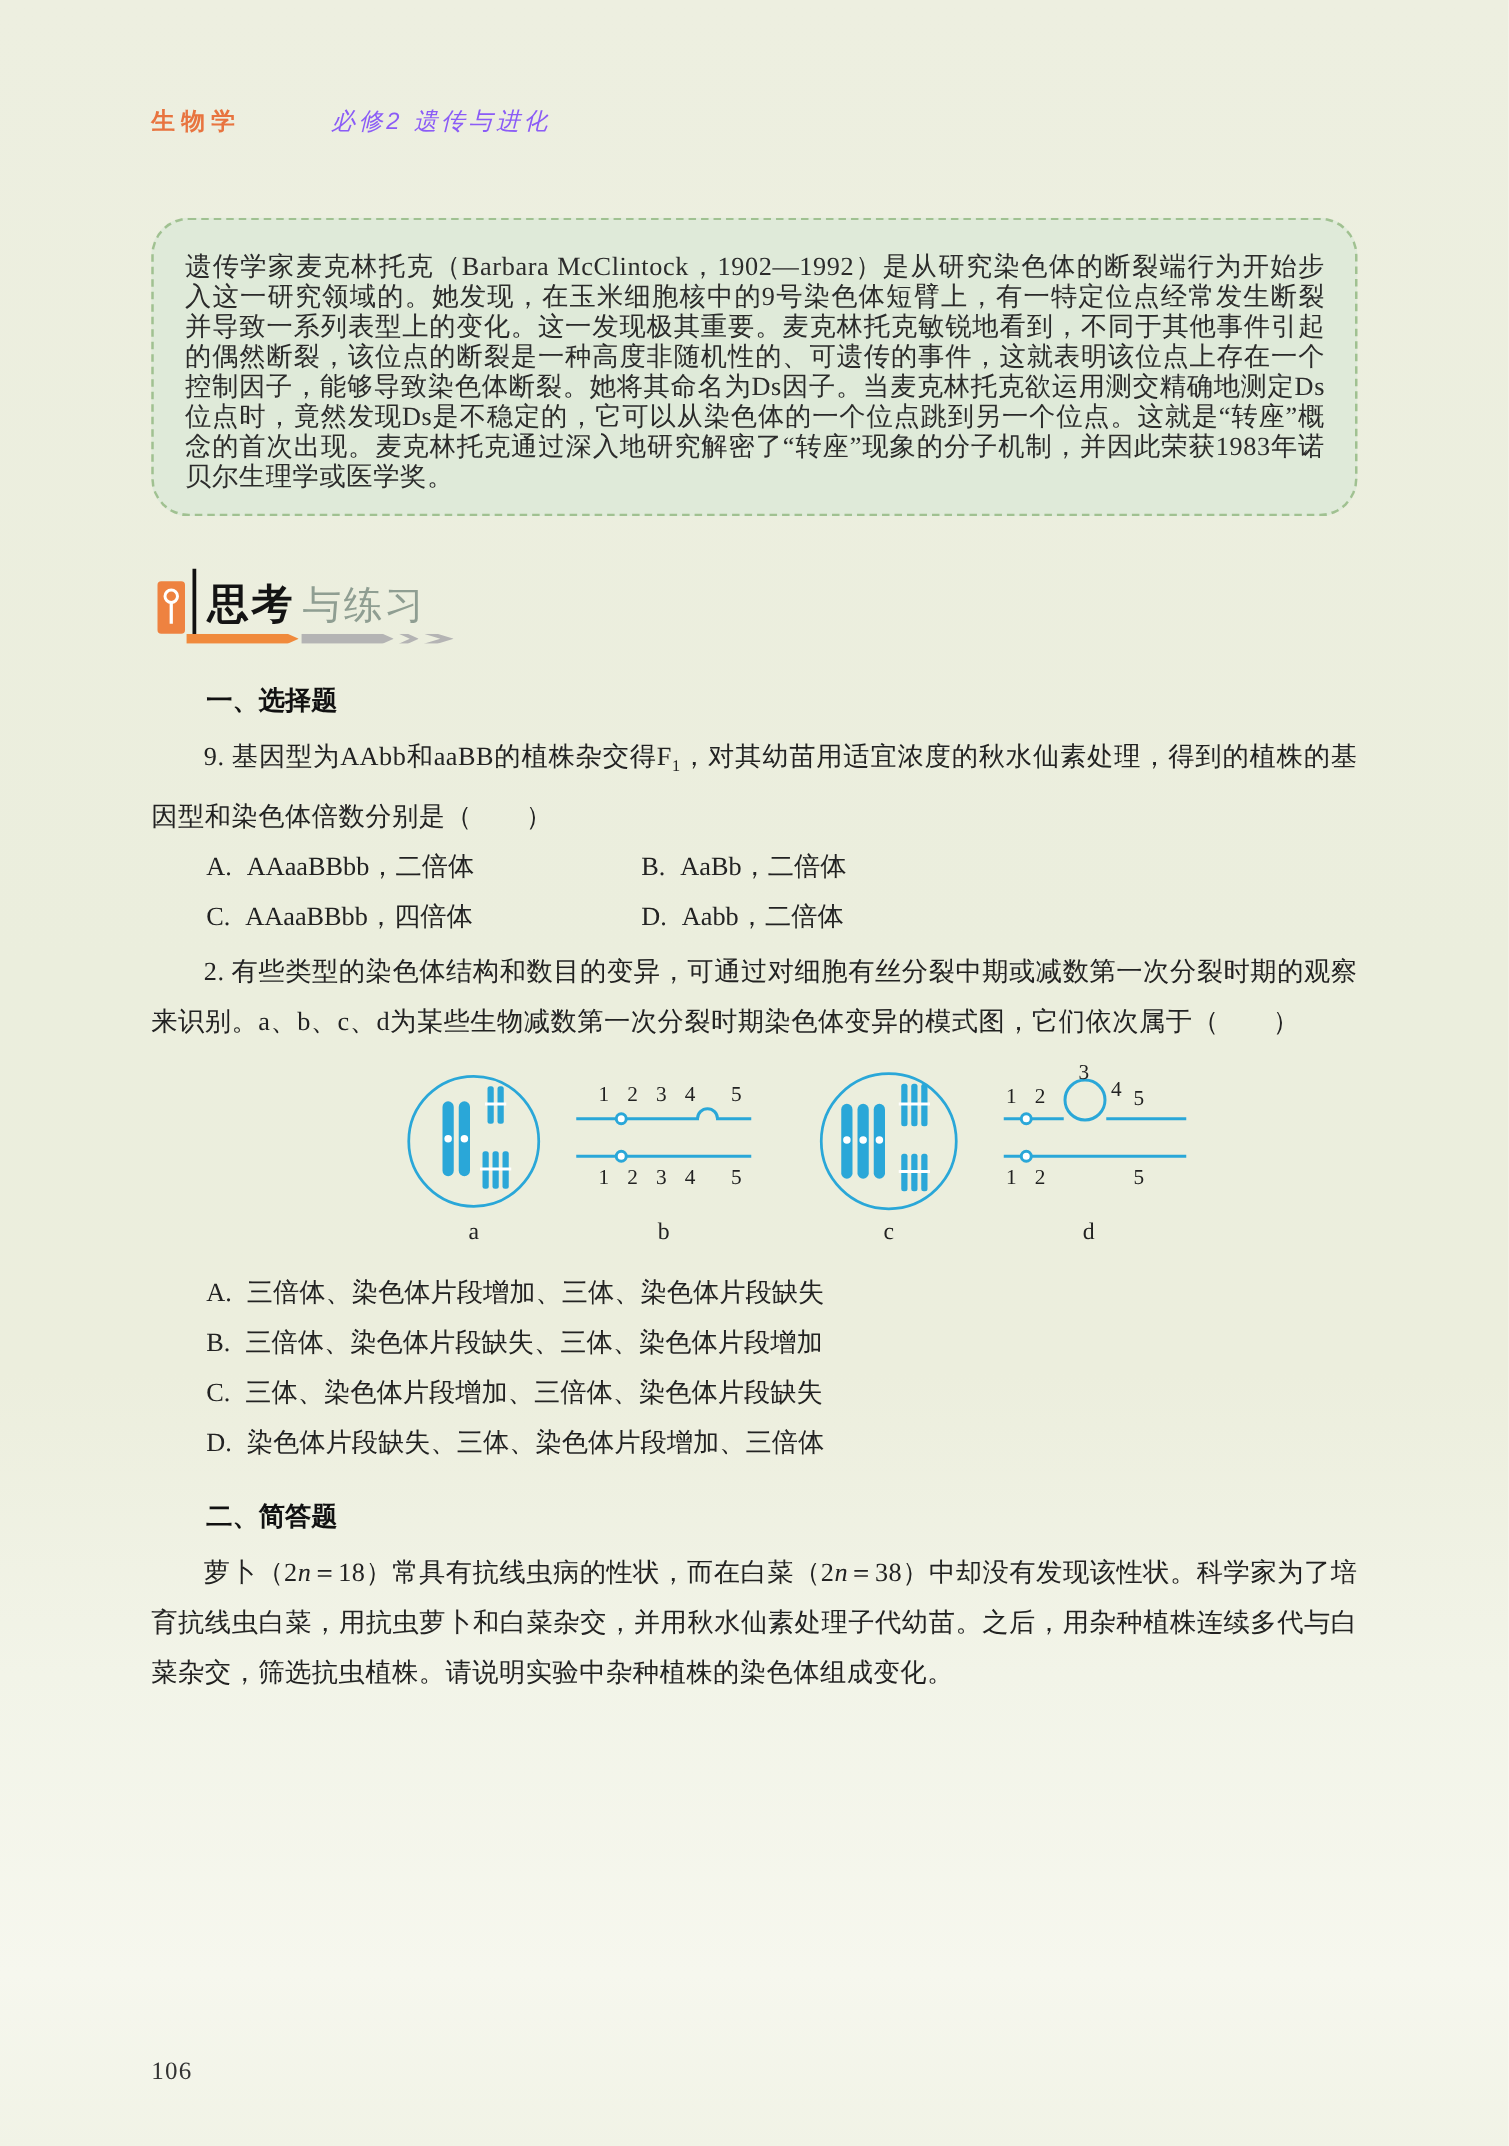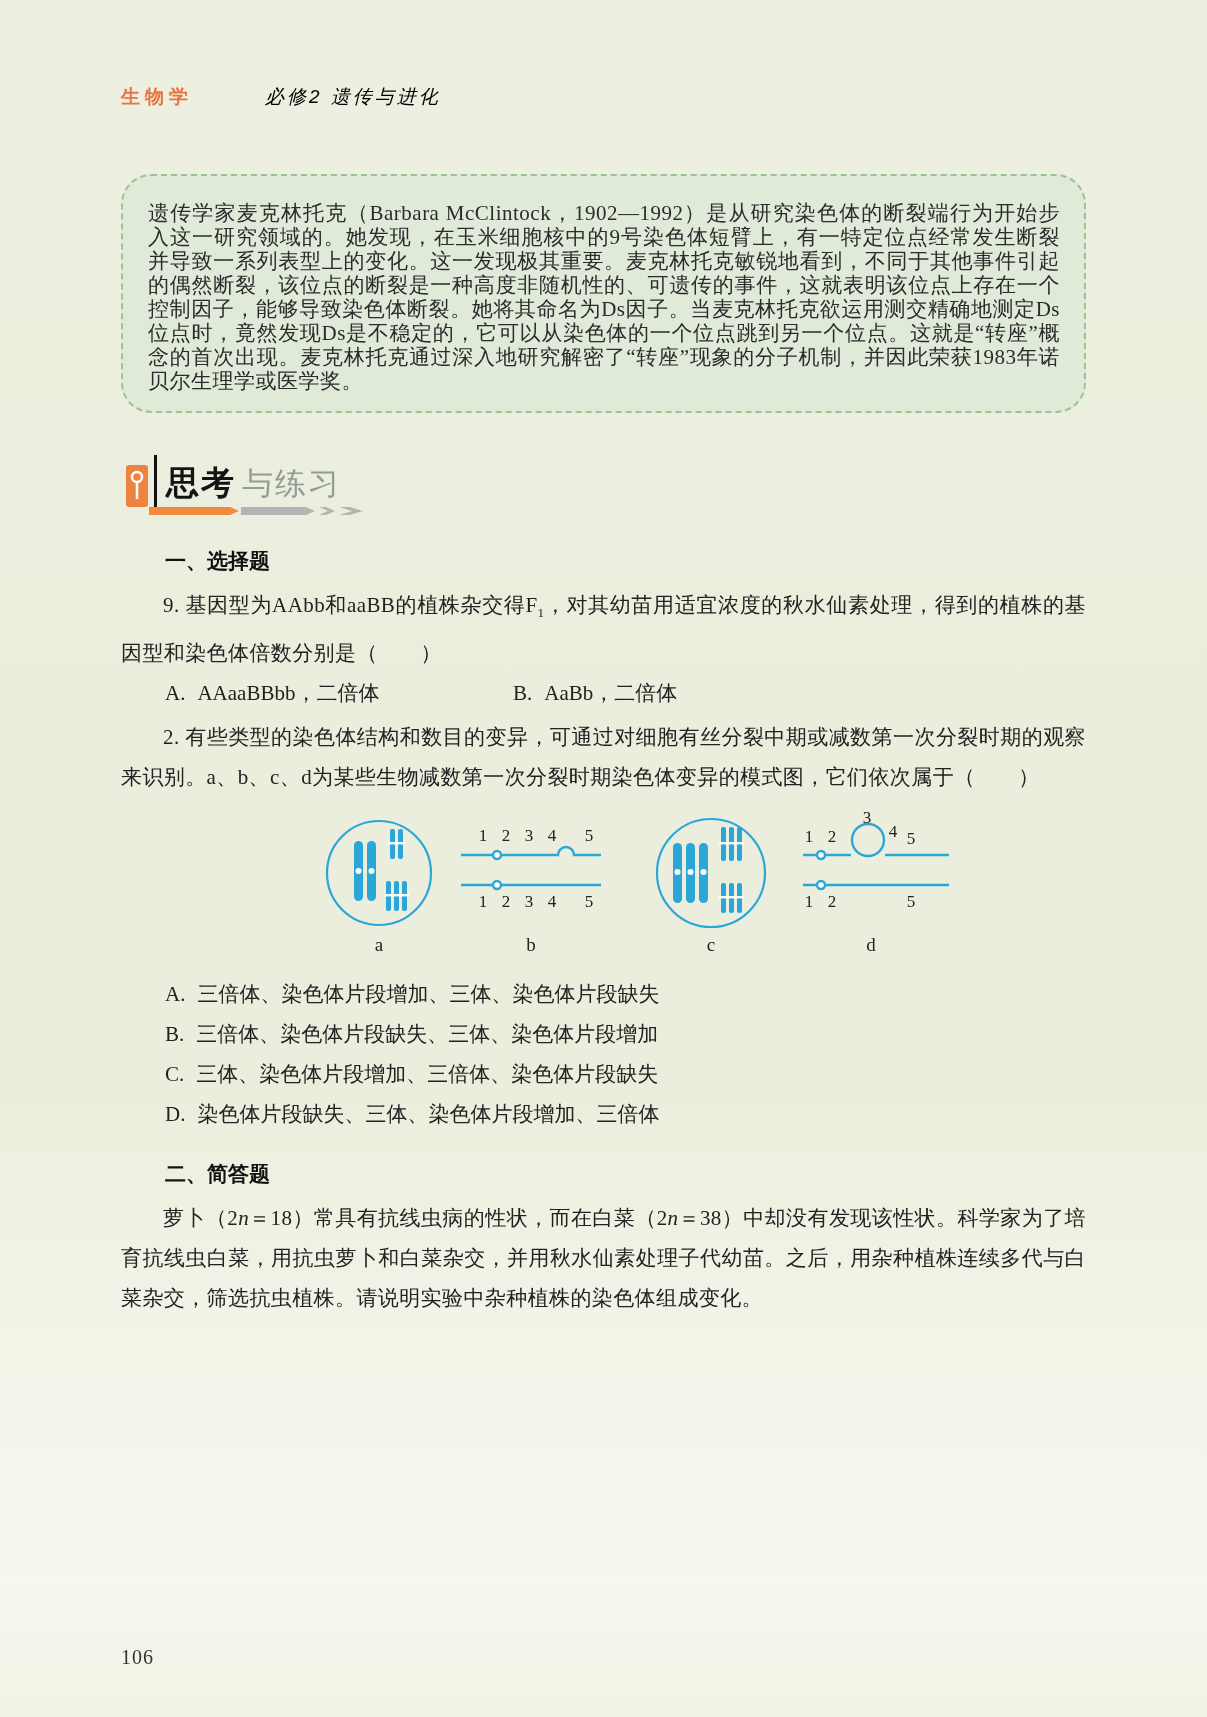--- a/index.html
+++ b/index.html
@@ -13,21 +13,21 @@
       #f2f4e8 78%, #f6f7ee 92%, #f1f3e6 100%);
     overflow: hidden;
     position: relative;
   }
   .content { padding: 0 121px; }
 
   
   .page-header { padding-top: 84px; font-size: 19px; }
   .subject { color: #e8743f; font-weight: 700; letter-spacing: 5px;
              font-family: Liberation Serif, serif; }
-  .module  { color: #000000; font-style: italic; margin-left: 72px;
+  .module  { color: #8b5cf6; font-style: italic; margin-left: 72px;
              letter-spacing: 3px; font-family: "Liberation Sans", sans-serif; }
 
   
   .infobox {
     margin-top: 64px;
     background: #dfead9;
     border: 2px dashed #a0c191;
     border-radius: 30px;
     padding: 25px 24px 18px 25px;
   }
@@ -119,20 +119,24 @@
   <div class="qblock">
 
     <div class="q-heading">一、选择题</div>
 
     <p class="q-para"><span>9. 基因型为AAbb和aaBB的植株杂交得F</span><sub class="f1">1</sub><span>，对其幼苗用适宜浓度的秋水仙素处理，得到的植株的基因型和染色体倍数分别是（　　）</span></p>
 
     <div class="opt-row">
       <div class="opt-colA"><span class="opt-label">A.</span><span>AAaaBBbb，二倍体</span></div>
       <div><span class="opt-label">B.</span><span>AaBb，二倍体</span></div>
     </div>
+    <div class="opt-row">
+      <div class="opt-colA"><span class="opt-label">C.</span><span>AAaaBBbb，四倍体</span></div>
+      <div><span class="opt-label">D.</span><span>Aabb，二倍体</span></div>
+    </div>
 
     <p class="q-para">2. 有些类型的染色体结构和数目的变异，可通过对细胞有丝分裂中期或减数第一次分裂时期的观察来识别。a、b、c、d为某些生物减数第一次分裂时期染色体变异的模式图，它们依次属于（　　）</p>
 
     <div class="diagram-wrap">
       <svg width="648" height="148" viewBox="0 0 648 148">
 
         <g stroke="#2aa7d8" fill="#2aa7d8">
           <circle cx="68" cy="62" r="52" fill="none" stroke-width="2.2"></circle>
           <g stroke="none">
             <rect x="43" y="30" width="9" height="60" rx="4.5"></rect>

